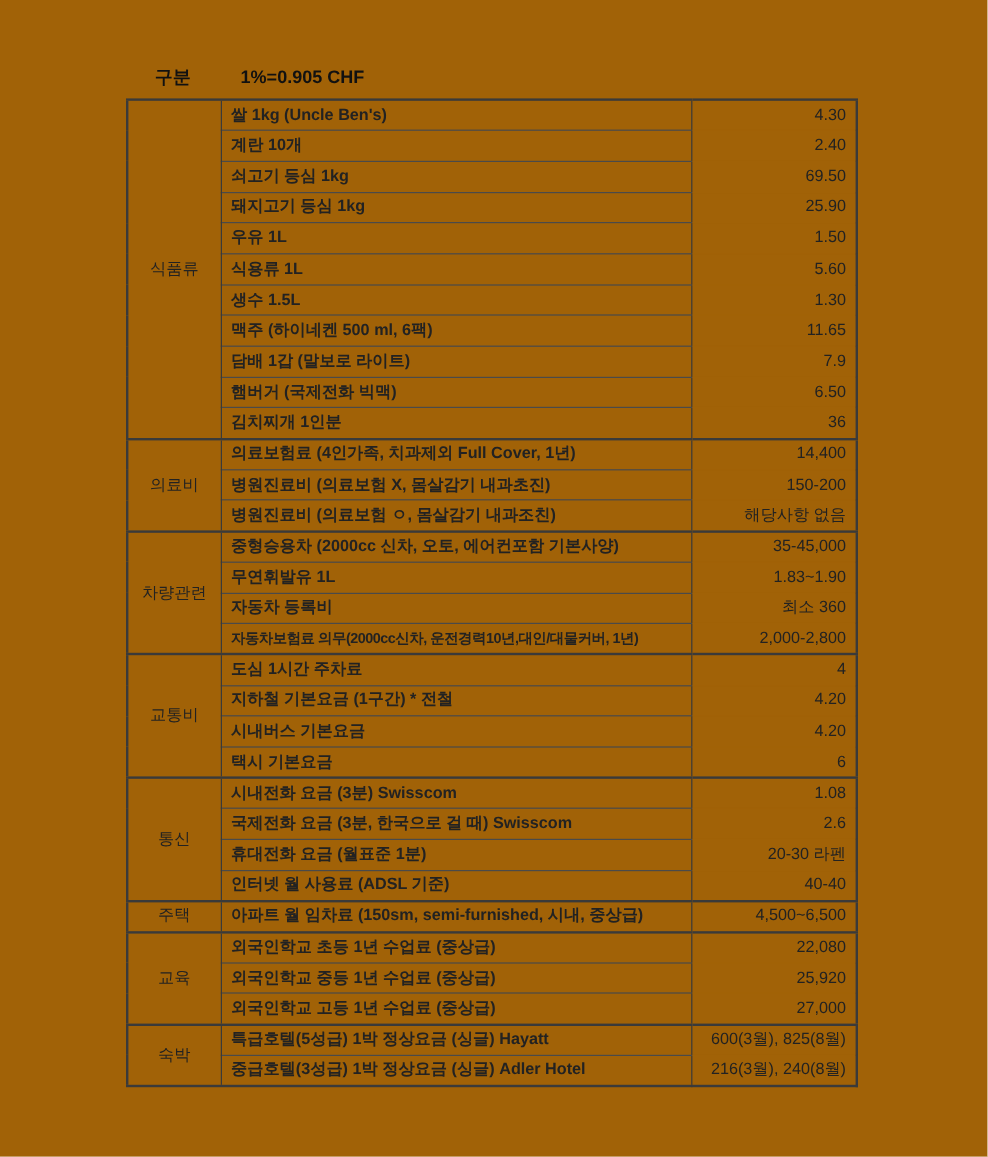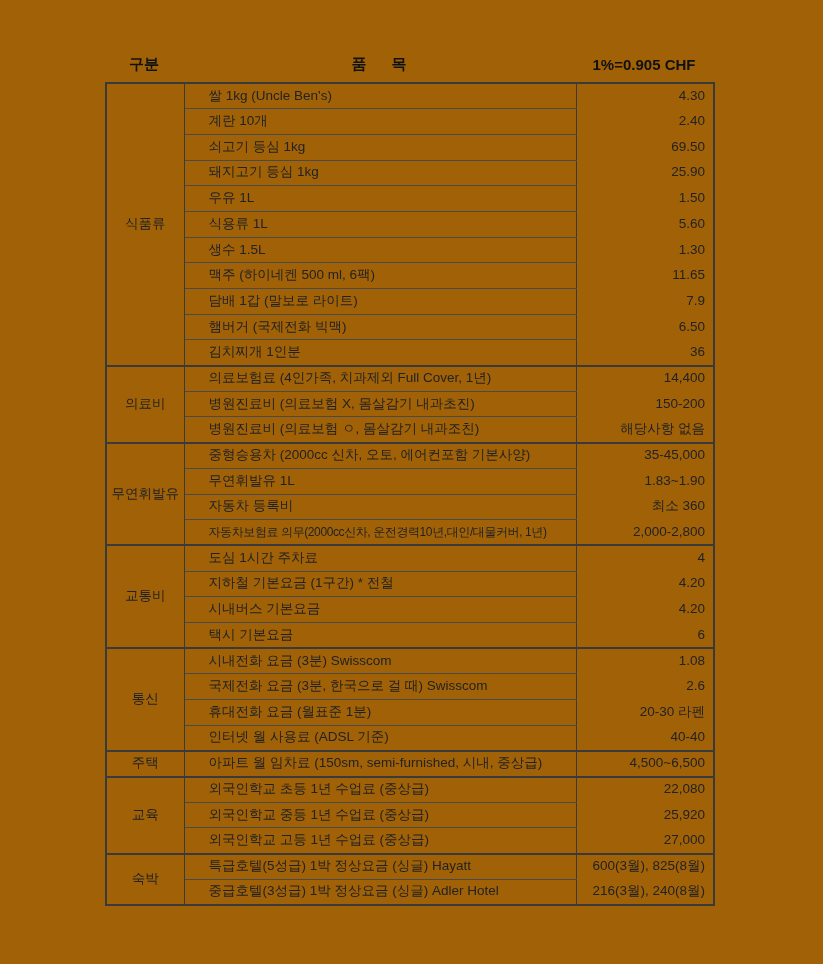--- a/index.html
+++ b/index.html
@@ -57,24 +57,25 @@
   td.cat-cell {
     width: 78px;
     text-align: center;
     vertical-align: middle;
     border-right: 1.5px solid #3a3a3a;
     border-bottom: 2px solid #3a3a3a;
     margin-top: 36px;
   }
   td.item-cell {
     width: 392px;
-    padding-left: 24px;
+    padding-left: 8px;
     border-right: 1.5px solid #3a3a3a;
     border-bottom: 1px solid #4a4a4a;
     vertical-align: middle;
+    font-weight: bold;
   }
   td.price-cell {
     width: 138px;
     padding-right: 8px;
     text-align: right;
     border-bottom: 1px solid #a16207;
     vertical-align: middle;
   }
   tr.section-start td {
     border-top: 2px solid #3a3a3a;
@@ -84,21 +85,20 @@
     letter-spacing: -0.4px;
   }
 </style>
 </head>
 <body>
 
 <div class="page">
 
   <div class="table-header">
     <div class="th-category">구분</div>
-    <div class="th-item">품      목</div>
     <div class="th-price">1%=0.905 CHF</div>
   </div>
 
   <div class="table-wrap">
     <table class="price-table">
       <colgroup>
         <col style="width:78px">
         <col style="width:392px">
         <col style="width:138px">
       </colgroup>
@@ -155,21 +155,21 @@
           </tr>
           <tr>
             <td class="item-cell">병원진료비 (의료보험 X, 몸살감기 내과초진)</td>
             <td class="price-cell">150-200</td>
           </tr>
           <tr>
             <td class="item-cell">병원진료비 (의료보험 ㅇ, 몸살감기 내과조친)</td>
             <td class="price-cell">해당사항 없음</td>
           </tr>
           <tr class="section-start">
-            <td rowspan="4" class="cat-cell">무연휘발유</td>
+            <td rowspan="4" class="cat-cell">차량관련</td>
             <td class="item-cell">중형승용차 (2000cc 신차, 오토, 에어컨포함 기본사양)</td>
             <td class="price-cell">35-45,000</td>
           </tr>
           <tr>
             <td class="item-cell">무연휘발유 1L</td>
             <td class="price-cell">1.83~1.90</td>
           </tr>
           <tr>
             <td class="item-cell">자동차 등록비</td>
             <td class="price-cell">최소 360</td>

